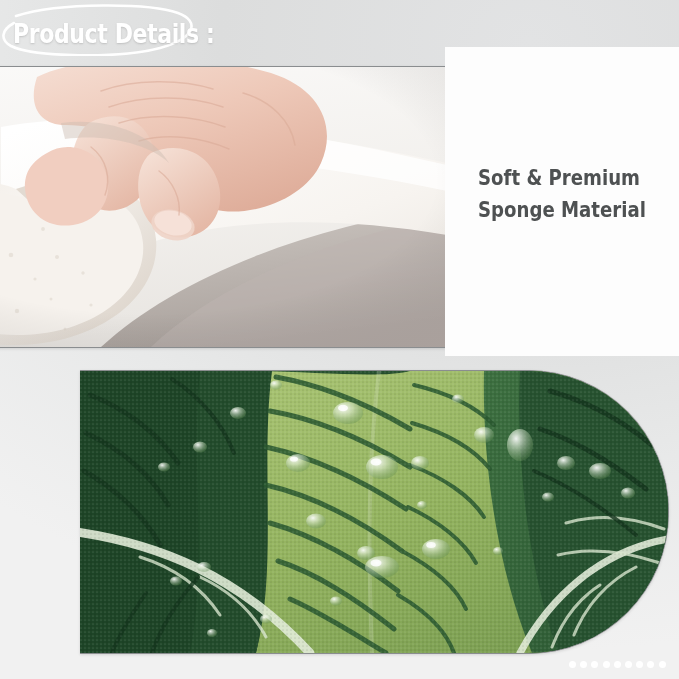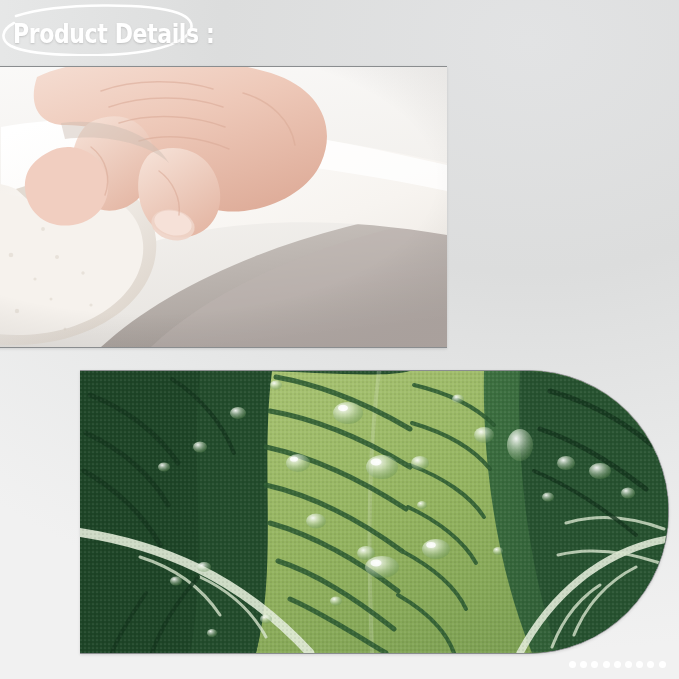--- a/index.html
+++ b/index.html
@@ -183,20 +183,26 @@
         <path d="M392 26 C420 34 440 54 444 78"></path>
         <path d="M240 80 C256 92 260 112 254 128"></path>
         <path d="M308 104 C322 114 330 132 328 148"></path>
       </g>
 
       <path d="M210 56 C252 50 300 64 318 96 C300 78 256 66 214 72 Z" fill="#cbbcb2" opacity="0.45"></path>
       <rect width="596" height="280" fill="url(#vign)"></rect>
     </svg>
   </div>
 
+  <div class="panel-right">
+    <div class="txt">
+      <div>Soft &amp; Premium</div>
+      <div>Sponge Material</div>
+    </div>
+  </div>
 
   <div class="card-fabric">
     <svg class="fabric-art" viewBox="0 0 588 282" preserveAspectRatio="xMidYMid slice">
       <defs>
         <linearGradient id="gdark" x1="0" y1="0" x2="1" y2="1">
           <stop offset="0%" stop-color="#2a5531"></stop>
           <stop offset="100%" stop-color="#1d4227"></stop>
         </linearGradient>
         <linearGradient id="glight" x1="0" y1="0" x2="0.6" y2="1">
           <stop offset="0%" stop-color="#a9c473"></stop>

